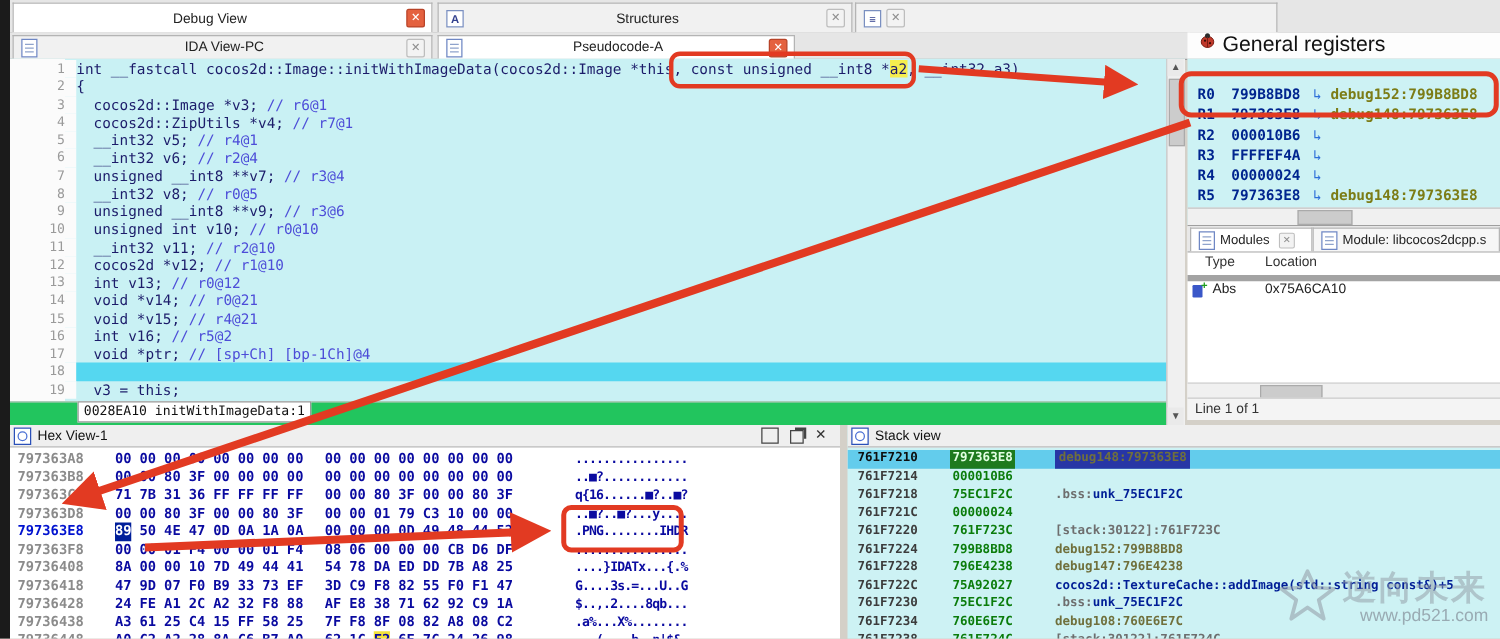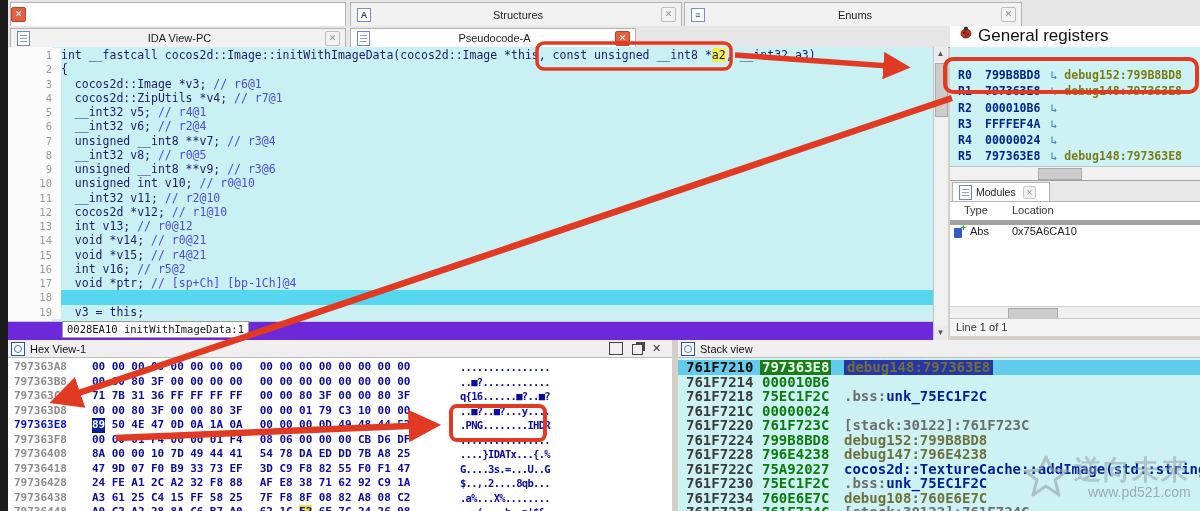--- a/index.html
+++ b/index.html
@@ -44,21 +44,21 @@
   #pseudo-lines{position:absolute;left:0;top:1px;right:14px;}
   .pline{display:flex;height:14.25px;align-items:center;}
   .ln{width:44px;padding-right:9px;text-align:right;color:#9a9a9a;background:#fbfbfb;flex:none;
       font-family:"DejaVu Sans Mono",monospace;font-size:10.5px;height:100%;line-height:14.25px;}
   .lc{flex:1;white-space:pre;font-family:"DejaVu Sans Mono",monospace;font-size:11.5px;line-height:14.25px;}
   .pline.hl .lc{background:#55d7f0;}
   .seg-c{color:#1c1c6a;}
   .seg-m{color:#4d4dd8;}
   .seg-y{background:#f6ee4e;color:#1c1c6a;}
   #pseudo-numstrip{position:absolute;left:0;top:0;bottom:18px;width:44px;background:#fbfbfb;}
-  #pseudo-bottom{position:absolute;left:0;right:14px;bottom:0;height:18px;background:#6d28d9;border-top:1px solid #c9c9c9;}
+  #pseudo-bottom{position:absolute;left:0;right:14px;bottom:0;height:18px;background:#22c55e;border-top:1px solid #c9c9c9;}
   #pseudo-hint{position:absolute;left:54px;bottom:2px;height:15px;background:#fff;border:1px solid #9a9a9a;
                font-family:"DejaVu Sans Mono",monospace;font-size:10.5px;line-height:15px;padding:0 4px;color:#111;}
   #pseudo-vscroll{position:absolute;right:0;top:0;bottom:0;width:14px;background:#f0f0f0;border-left:1px solid #c4c4c4;}
   .sb-btn{position:absolute;left:0;width:13px;height:14px;font-size:8px;color:#555;text-align:center;line-height:14px;background:#eaeaea;}
   #pseudo-thumb{position:absolute;left:1px;top:16px;width:11px;height:52px;background:#cccccc;border:1px solid #aaa;}
 
   
   #registers{position:absolute;left:950px;top:47px;width:250px;height:133px;background:#cdf2f4;overflow:hidden;}
   #reg-rows{padding-top:20px;}
   .reg-row{height:16.3px;line-height:16.3px;white-space:nowrap;padding-left:8px;
@@ -108,21 +108,21 @@
   .hx-addr.sel{color:#0012cf;}
   .hb{display:inline-block;margin-right:6.4px;}
   .hb.gap{margin-right:17px;}
   .hb.selb{background:#001e9a;color:#fff;}
   .hb.hlb{background:#f2e23c;color:#0a0aa0;}
   .hx-ascii{position:absolute;left:452px;top:0;font-size:10.5px;letter-spacing:-0.7px;}
 
   #stackview{position:absolute;left:678px;top:340px;width:522px;height:171px;background:#cdf2f4;overflow:hidden;}
   #stack-rows{position:absolute;left:0;top:20px;right:0;}
   .st-row{position:relative;height:14.5px;line-height:14.5px;white-space:nowrap;
-          font-family:"DejaVu Sans Mono",monospace;font-size:14px;font-weight:bold;}
+          font-family:"DejaVu Sans Mono",monospace;font-size:10px;font-weight:bold;}
   .st-addr{position:absolute;left:8px;color:#3c3c3c;}
   .st-val{position:absolute;left:84px;color:#0b7c0b;}
   .st-desc{position:absolute;left:166px;}
   .d-debug{color:#70703c;}
   .d-gray{color:#6e6e6e;}
   .d-sym{color:#001e96;}
   .d-pre{color:#6e6e6e;}
   .st-row.sel{background:#63ccec;}
   .st-row.sel .st-addr{color:#0d0d0d;}
   .st-row.sel .st-val{background:#1e7a1e;color:#e2ffe2;padding:0 2px;left:82px;}
@@ -138,30 +138,30 @@
   
   #overlay{position:absolute;left:0;top:0;width:1200px;height:511px;z-index:100;pointer-events:none;}
 </style>
 </head>
 <body>
 
 <div id="left-strip"></div>
 
 <div id="tabs1" class="tabbar">
   <div class="tab active" id="tab-debug">
+    <span class="lbl">Debug View</span>
     <span class="tclose red">✕</span>
   </div>
   <div class="tab" id="tab-structures">
     <span class="licon">A</span>
     <span class="lbl">Structures</span>
     <span class="tclose gray">✕</span>
   </div>
   <div class="tab" id="tab-enums">
     <span class="licon">≡</span>
-    <span class="lbl">Enums</span>
     <span class="tclose gray">✕</span>
   </div>
 </div>
 
 <div id="tabs2" class="tabbar">
   <div class="tab" id="tab-idaview">
     <span class="dicon"></span>
     <span class="lbl">IDA View-PC</span>
     <span class="tclose gray">✕</span>
   </div>
@@ -287,20 +287,24 @@
     <div id="reg-hthumb"></div>
   </div>
 </div>
 
 <div id="modules">
   <div id="mod-tabs">
     <div class="mod-tab" id="mod-tab1" style="background:#ffffff;">
       <span class="dicon"></span>
       <span>Modules</span>
       <span class="tclose gray" style="margin-left:6px;transform:scale(0.85);">✕</span>
+    </div>
+    <div class="mod-tab" id="mod-tab2">
+      <span class="dicon"></span>
+      <span>Module: libcocos2dcpp.s</span>
     </div>
   </div>
   <div id="mod-cols">
     <span id="mod-col-type">Type</span>
     <span id="mod-col-loc">Location</span>
   </div>
   <div id="mod-row1">
     <span class="pin"></span>
     <span id="mod-type">Abs</span>
     <span id="mod-loc">0x75A6CA10</span>

